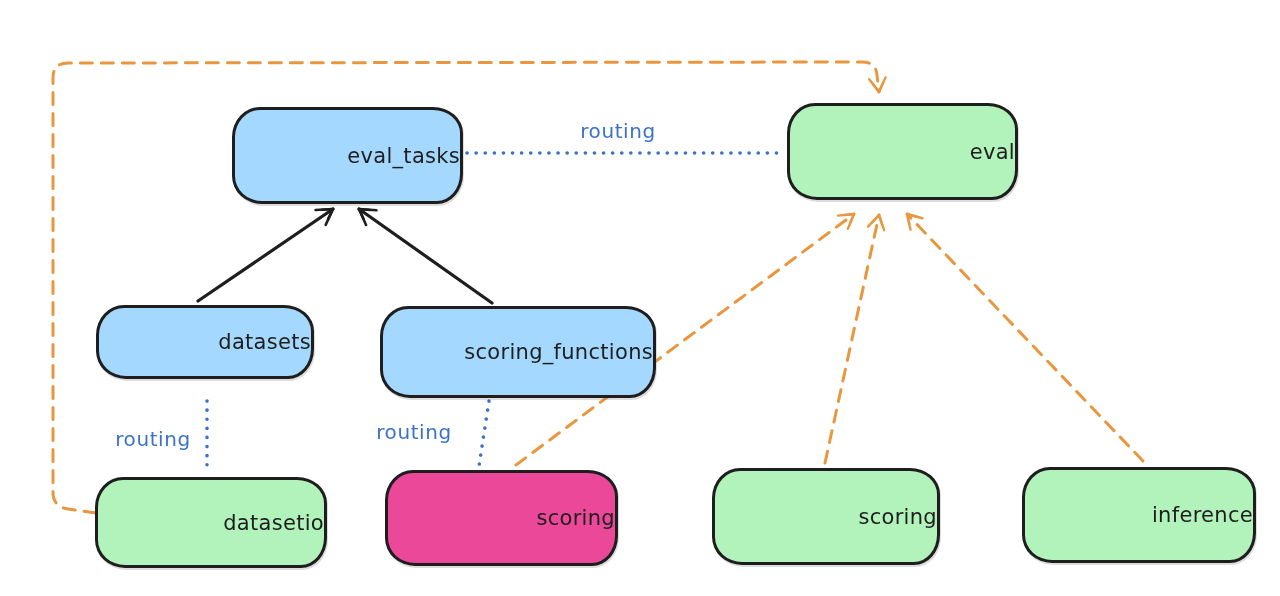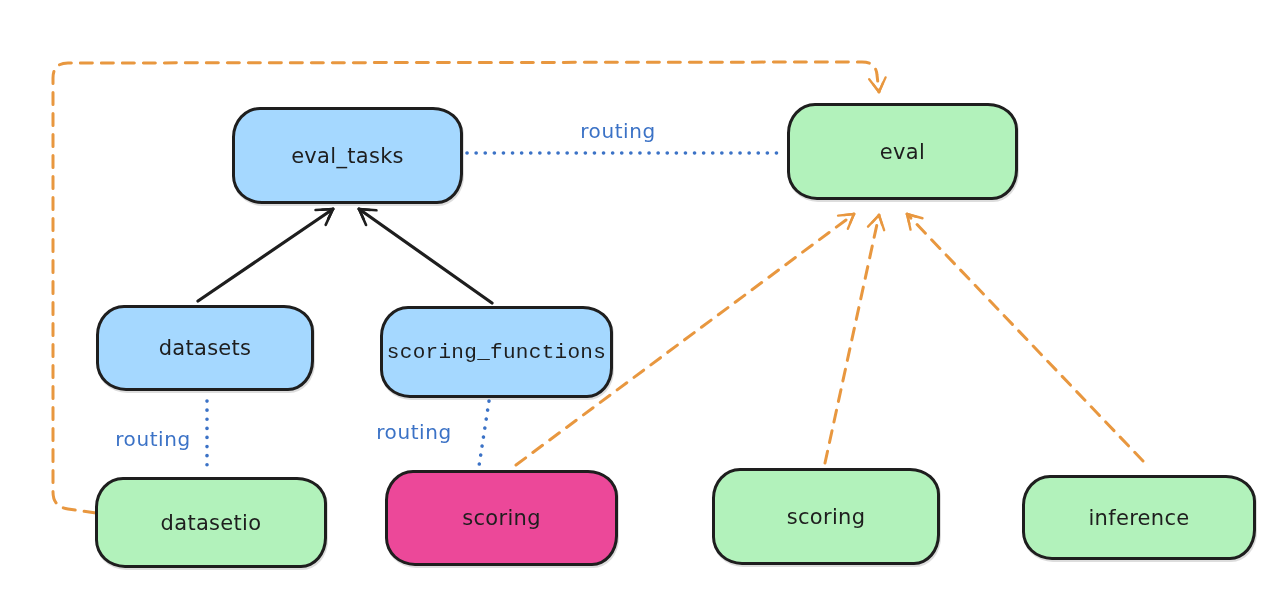--- a/index.html
+++ b/index.html
@@ -37,21 +37,21 @@
   }
   .mk.mk-black path  { stroke: #1e1e1e; }
   .mk.mk-orange path { stroke: #e8973f; }
   .node {
     position: absolute;
     box-sizing: border-box;
     border: 3px solid #1e1e1e;
     border-radius: 28px 30px 26px 30px / 30px 26px 30px 28px;
     display: flex;
     align-items: center;
-    justify-content: center;
+    justify-content: flex-end;
     box-shadow: 1px 2px 0 0 rgba(120,120,120,0.25);
   }
   .node-label {
     font-size: 21px;
     color: #1e1e1e;
     letter-spacing: 0.3px;
     white-space: nowrap;
   }
   .edge-label {
     position: absolute;
@@ -95,41 +95,41 @@
   </svg>
 
   <div class="node" style="left: 232px; top: 107px; width: 231px; height: 97px; background-color: rgb(165, 216, 255);">
     <span class="node-label">eval_tasks</span>
   </div>
 
   <div class="node" style="left: 787px; top: 103px; width: 231px; height: 97px; background-color: rgb(178, 242, 187);">
     <span class="node-label">eval</span>
   </div>
 
-  <div class="node" style="left: 96px; top: 305px; width: 218px; height: 86px; background-color: rgb(165, 216, 255);">
+  <div class="node" style="left: 96px; top: 305px; width: 218px; height: 74px; background-color: rgb(165, 216, 255);">
     <span class="node-label">datasets</span>
   </div>
 
-  <div class="node" style="left: 380px; top: 306px; width: 233px; height: 92px; background-color: rgb(165, 216, 255); font-family: Liberation Mono, monospace;">
+  <div class="node" style="left: 380px; top: 306px; width: 276px; height: 92px; background-color: rgb(165, 216, 255);">
     <span class="node-label">scoring_functions</span>
   </div>
 
   <div class="node" style="left: 95px; top: 477px; width: 232px; height: 91px; background-color: rgb(178, 242, 187);">
     <span class="node-label">datasetio</span>
   </div>
 
   <div class="node" style="left: 385px; top: 470px; width: 233px; height: 96px; background-color: #ec4899;">
     <span class="node-label">scoring</span>
   </div>
 
   <div class="node" style="left: 712px; top: 468px; width: 228px; height: 97px; background-color: rgb(178, 242, 187);">
     <span class="node-label">scoring</span>
   </div>
 
-  <div class="node" style="left: 1022px; top: 467px; width: 234px; height: 85px; background-color: rgb(178, 242, 187); margin-top: 8px;">
+  <div class="node" style="left: 1022px; top: 467px; width: 234px; height: 96px; background-color: rgb(178, 242, 187);">
     <span class="node-label">inference</span>
   </div>
 
   <div class="edge-label" style="left:618px; top:131px">routing</div>
 
   <div class="edge-label" style="left:153px; top:439px">routing</div>
 
   <div class="edge-label" style="left:414px; top:432px">routing</div>
 
 </div>

